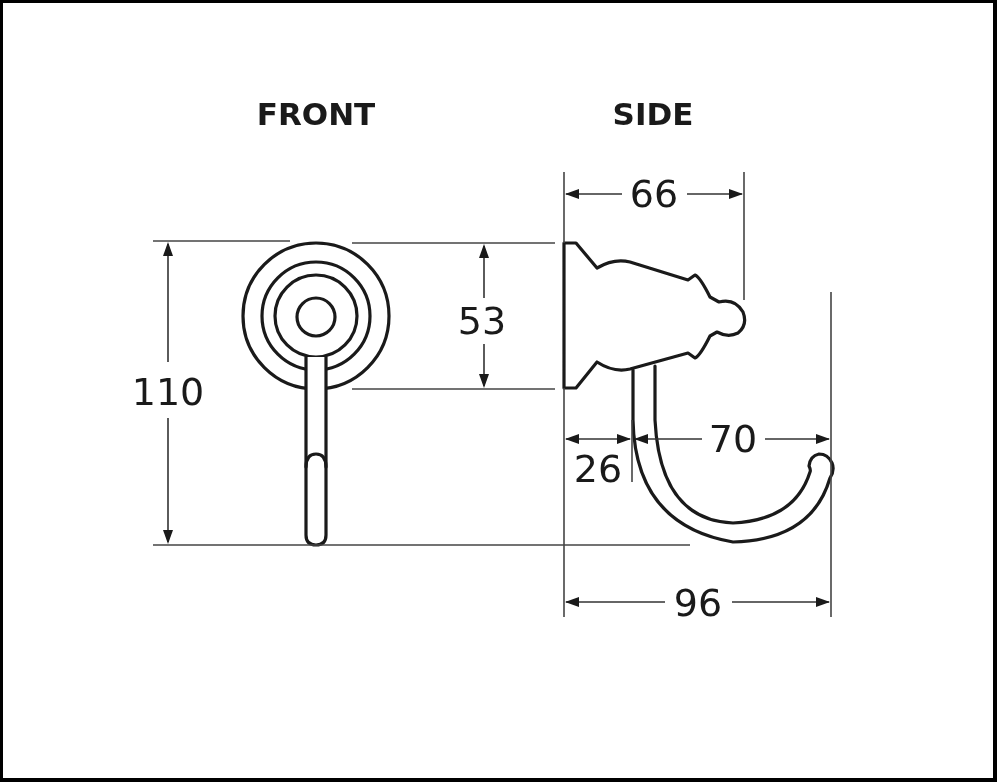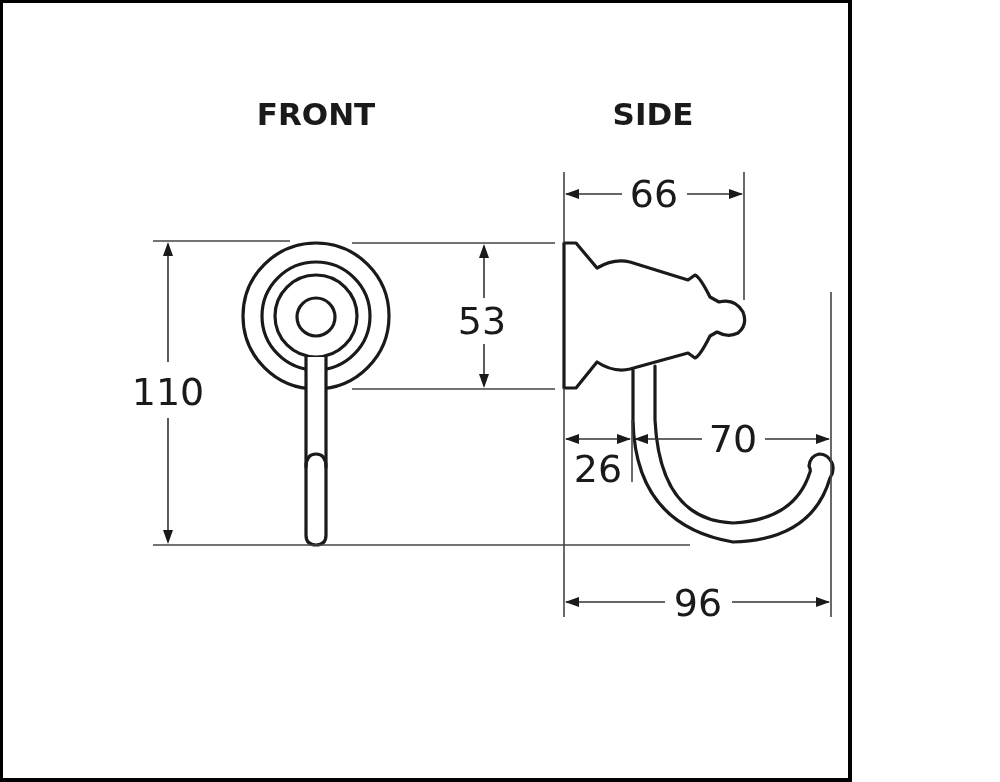--- a/index.html
+++ b/index.html
@@ -1,18 +1,18 @@
 <!DOCTYPE html>
 <html><head>
   <meta charset="utf-8">
   <style>
     html, body { margin: 0; padding: 0; background: #ffffff; }
     .frame {
       position: relative;
-      width: 852px; height: 782px;
+      width: 997px; height: 782px;
       box-sizing: border-box;
       border: 3px solid #000000;
       border-right-width: 4px; border-bottom-width: 4px;
       background: #ffffff;
       overflow: hidden;
     }
     svg { position: absolute; left: -3px; top: -3px; }
     .lbl { font-family: "DejaVu Sans", sans-serif; font-weight: bold; font-size: 31px; fill: #1a1a1a; }
     .dim { font-family: "DejaVu Sans", sans-serif; font-size: 38px; fill: #1a1a1a; }
     .part { fill: none; stroke: #1a1a1a; stroke-width: 3.2; stroke-linejoin: round; stroke-linecap: round; }

